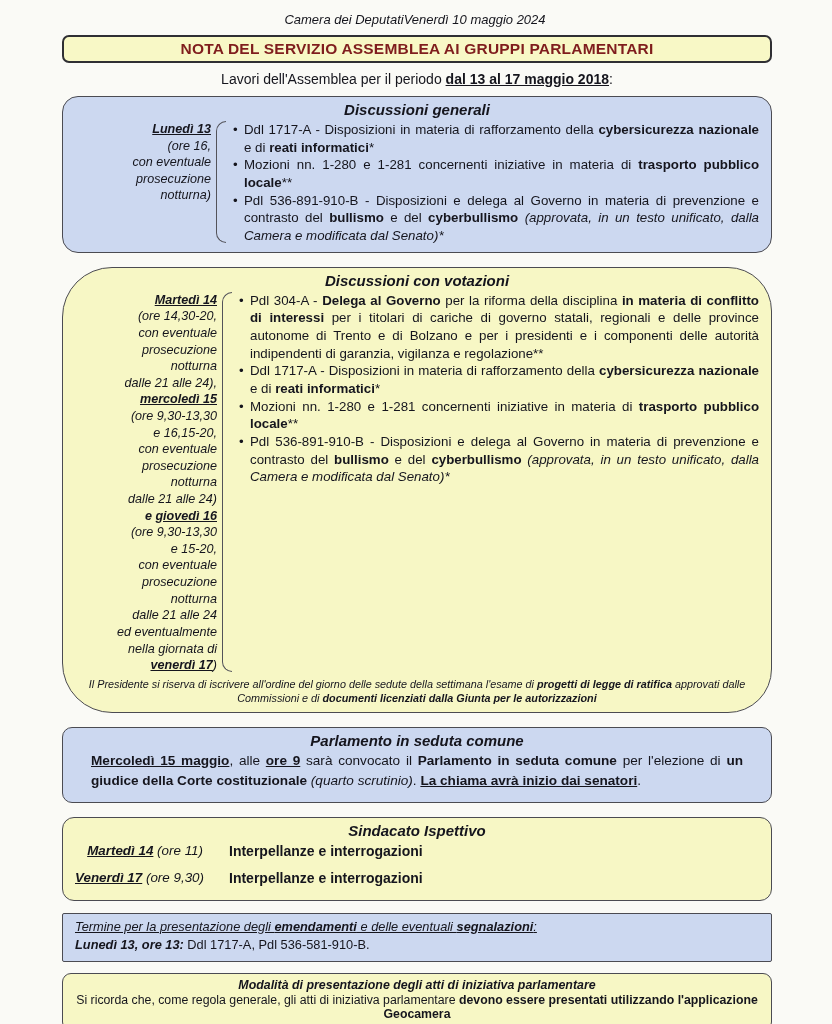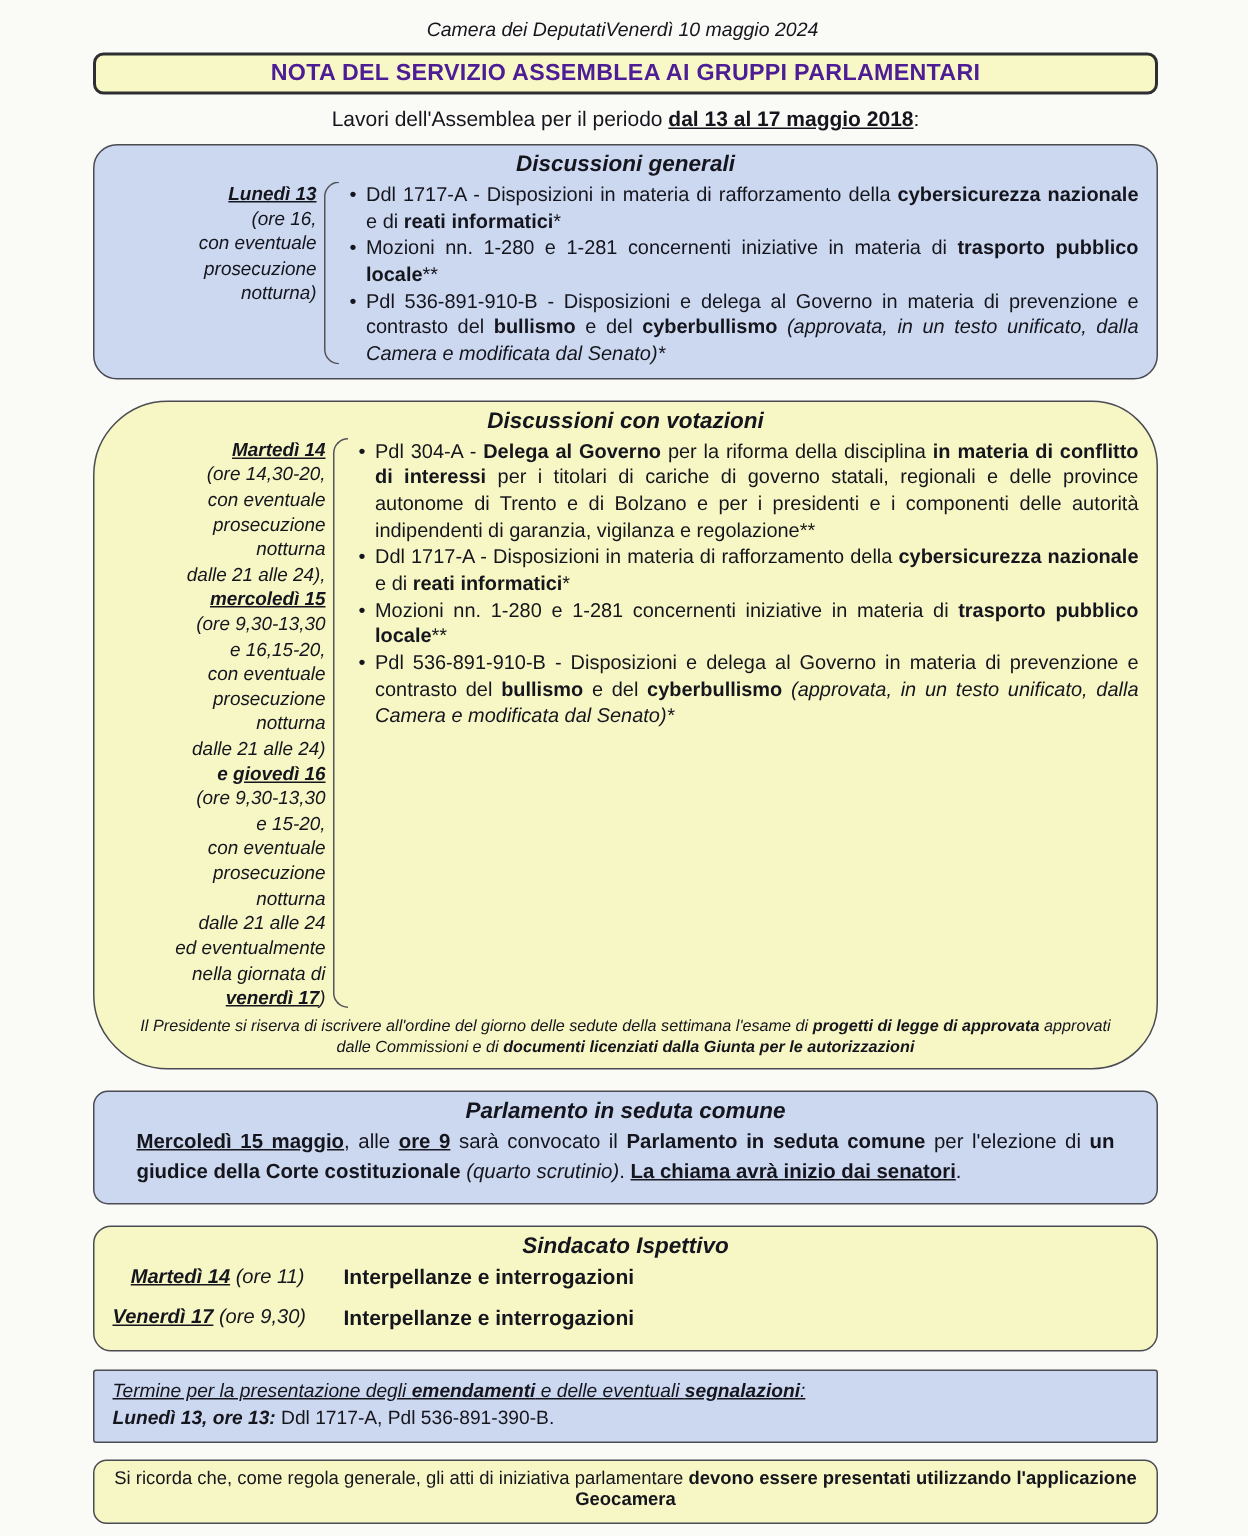--- a/index.html
+++ b/index.html
@@ -12,21 +12,21 @@
   }
   .page{box-sizing:border-box;width:832px;height:1024px;padding:10px 60px 8px 62px;overflow:hidden;}
 
   
   .doc-header{display:flex;justify-content:center;font-style:italic;font-size:13px;padding:2px 26px 0 22px;margin-bottom:8px;}
 
   
   .banner{
     background:#f8f8c6;border:2px solid #2f2f33;border-radius:7px;
     text-align:center;font-weight:700;font-size:15.5px;letter-spacing:.2px;
-    padding:3px 4px;color:#4c1d95;
+    padding:3px 4px;color:#7f1d1d;
   }
 
   .subtitle{text-align:center;font-size:14px;margin:8px 0 9px;}
 
   
   .box{box-sizing:border-box;border:1.7px solid #4b4b52;margin-bottom:14px;padding:3px 12px 7px;}
   .box.blue{background:#ccd8f0;}
   .box.yellow{background:#f7f7c5;}
   .box h2{margin:1px 0 2px;text-align:center;font-size:15px;font-style:italic;font-weight:700;}
 
@@ -133,21 +133,21 @@
 nella giornata di
 </span><span class="b u">venerdì 17</span><span>)</span></div>
       <div class="brace"></div>
       <ul class="agenda">
         <li><span>Pdl 304-A - </span><span class="b">Delega al Governo</span><span> per la riforma della disciplina </span><span class="b">in materia di conflitto di interessi</span><span> per i titolari di cariche di governo statali, regionali e delle province autonome di Trento e di Bolzano e per i presidenti e i componenti delle autorità indipendenti di garanzia, vigilanza e regolazione**</span></li>
         <li><span>Ddl 1717-A - Disposizioni in materia di rafforzamento della </span><span class="b">cybersicurezza nazionale</span><span> e di </span><span class="b">reati informatici</span><span>*</span></li>
         <li><span>Mozioni nn. 1-280 e 1-281 concernenti iniziative in materia di </span><span class="b">trasporto pubblico locale</span><span>**</span></li>
         <li><span>Pdl 536-891-910-B - Disposizioni e delega al Governo in materia di prevenzione e contrasto del </span><span class="b">bullismo</span><span> e del </span><span class="b">cyberbullismo</span><span> </span><span class="i">(approvata, in un testo unificato, dalla Camera e modificata dal Senato)*</span></li>
       </ul>
     </div>
-    <div class="vot-note"><span>Il Presidente si riserva di iscrivere all'ordine del giorno delle sedute della settimana l'esame di </span><span class="b">progetti di legge di approvata</span><span> approvati dalle Commissioni e di </span><span class="b">documenti licenziati dalla Giunta per le autorizzazioni</span></div>
+    <div class="vot-note"><span>Il Presidente si riserva di iscrivere all'ordine del giorno delle sedute della settimana l'esame di </span><span class="b">progetti di legge di ratifica</span><span> approvati dalle Commissioni e di </span><span class="b">documenti licenziati dalla Giunta per le autorizzazioni</span></div>
   </section>
 
   <section class="box blue box-seduta">
     <h2>Parlamento in seduta comune</h2>
     <p class="seduta-body"><span class="b u">Mercoledì 15 maggio</span><span>, alle </span><span class="b u">ore 9</span><span> sarà convocato il </span><span class="b">Parlamento in seduta comune</span><span> per l'elezione di </span><span class="b">un giudice della Corte costituzionale</span><span> </span><span class="i">(quarto scrutinio)</span><span>. </span><span class="b u">La chiama avrà inizio dai senatori</span><span>.</span></p>
   </section>
 
   <section class="box yellow box-sindacato">
     <h2>Sindacato Ispettivo</h2>
     <div class="sin-rows">
@@ -157,20 +157,21 @@
       </div>
       <div class="sin-row">
         <span class="sin-when"><span class="b u i">Venerdì 17</span><span class="i"> (ore 9,30)</span></span>
         <span class="sin-what">Interpellanze e interrogazioni</span>
       </div>
     </div>
   </section>
 
   <section class="box blue box-termine">
     <p class="termine-line"><span class="u i">Termine per la presentazione degli </span><span class="b u i">emendamenti</span><span class="u i"> e delle eventuali </span><span class="b u i">segnalazioni</span><span class="u i">:</span></p>
-    <p class="termine-line"><span class="b i">Lunedì 13, ore 13:</span><span> Ddl 1717-A, Pdl 536-891-390-B.</span></p>
+    <p class="termine-line"><span class="b i">Lunedì 13, ore 13:</span><span> Ddl 1717-A, Pdl 536-581-910-B.</span></p>
   </section>
 
   <section class="box yellow box-modalita">
+    <p class="modalita-title">Modalità di presentazione degli atti di iniziativa parlamentare</p>
     <p class="modalita-body"><span>Si ricorda che, come regola generale, gli atti di iniziativa parlamentare </span><span class="b">devono essere presentati utilizzando l'applicazione Geocamera</span></p>
   </section>
 
 </div>
 
 </body></html>

